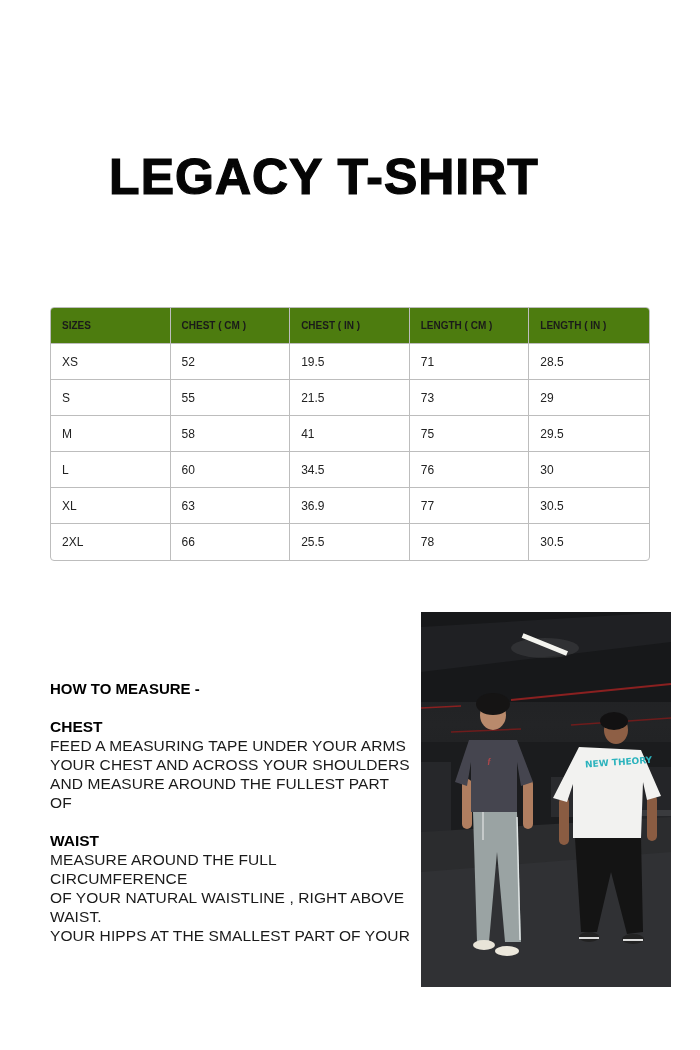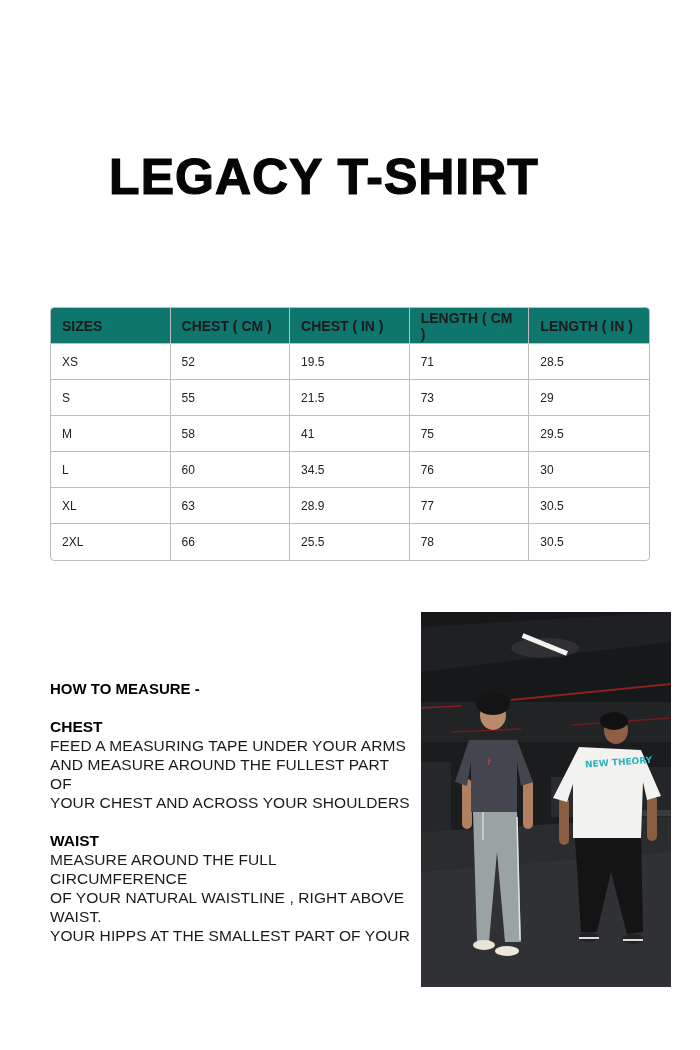--- a/index.html
+++ b/index.html
@@ -16,21 +16,21 @@
   .size-table {
     position: absolute; left: 50px; top: 307px; width: 600px;
     border: 1px solid #bdbdbd; border-radius: 4px; overflow: hidden;
     border-collapse: separate; border-spacing: 0;
   }
   .size-table th, .size-table td {
     width: 120px; height: 36px; padding: 0 11px; text-align: left;
     font-size: 12px; border-right: 1px solid #bdbdbd; border-bottom: 1px solid #bdbdbd;
     vertical-align: middle;
   }
-  .size-table th { background: #0f766e; font-weight: 700; color: #1a1a1a; font-size: 14px; }
+  .size-table th { background: #4d7c0f; font-weight: 700; color: #1a1a1a; font-size: 10px; }
   .size-table td { color: #222222; font-weight: 400; }
   .size-table tr th:last-child, .size-table tr td:last-child { border-right: none; }
   .size-table tbody tr:last-child td { border-bottom: none; }
 
   .measure {
     position: absolute; left: 50px; top: 679px; width: 360px;
     font-size: 15.5px; line-height: 19px; color: #1a1a1a;
   }
   .measure .heading { font-weight: 700; color: #000; font-size: 15px; }
   .measure .sub { font-weight: 700; color: #000; font-size: 15.5px; }
@@ -83,41 +83,41 @@
     <tr>
       <td>L</td>
       <td>60</td>
       <td>34.5</td>
       <td>76</td>
       <td>30</td>
     </tr>
     <tr>
       <td>XL</td>
       <td>63</td>
-      <td>28.9</td>
+      <td>36.9</td>
       <td>77</td>
       <td>30.5</td>
     </tr>
     <tr>
       <td>2XL</td>
       <td>66</td>
       <td>25.5</td>
       <td>78</td>
       <td>30.5</td>
     </tr>
   </tbody>
 </table>
 
 <section class="measure">
   <div class="heading">HOW TO MEASURE -</div>
   <div class="gap"></div>
   <div class="sub">CHEST</div>
   <div class="body">FEED A MEASURING TAPE UNDER YOUR ARMS</div>
+  <div class="body">YOUR CHEST AND ACROSS YOUR SHOULDERS</div>
   <div class="body">AND MEASURE AROUND THE FULLEST PART OF</div>
-  <div class="body">YOUR CHEST AND ACROSS YOUR SHOULDERS</div>
   <div class="gap"></div>
   <div class="sub">WAIST</div>
   <div class="body">MEASURE AROUND THE FULL CIRCUMFERENCE</div>
   <div class="body">OF YOUR NATURAL WAISTLINE , RIGHT ABOVE</div>
   <div class="body">WAIST.</div>
   <div class="body">YOUR HIPPS AT THE SMALLEST PART OF YOUR</div>
 </section>
 
 <div class="photo">
   <svg width="250" height="375" viewBox="0 0 250 375" xmlns="http://www.w3.org/2000/svg">

